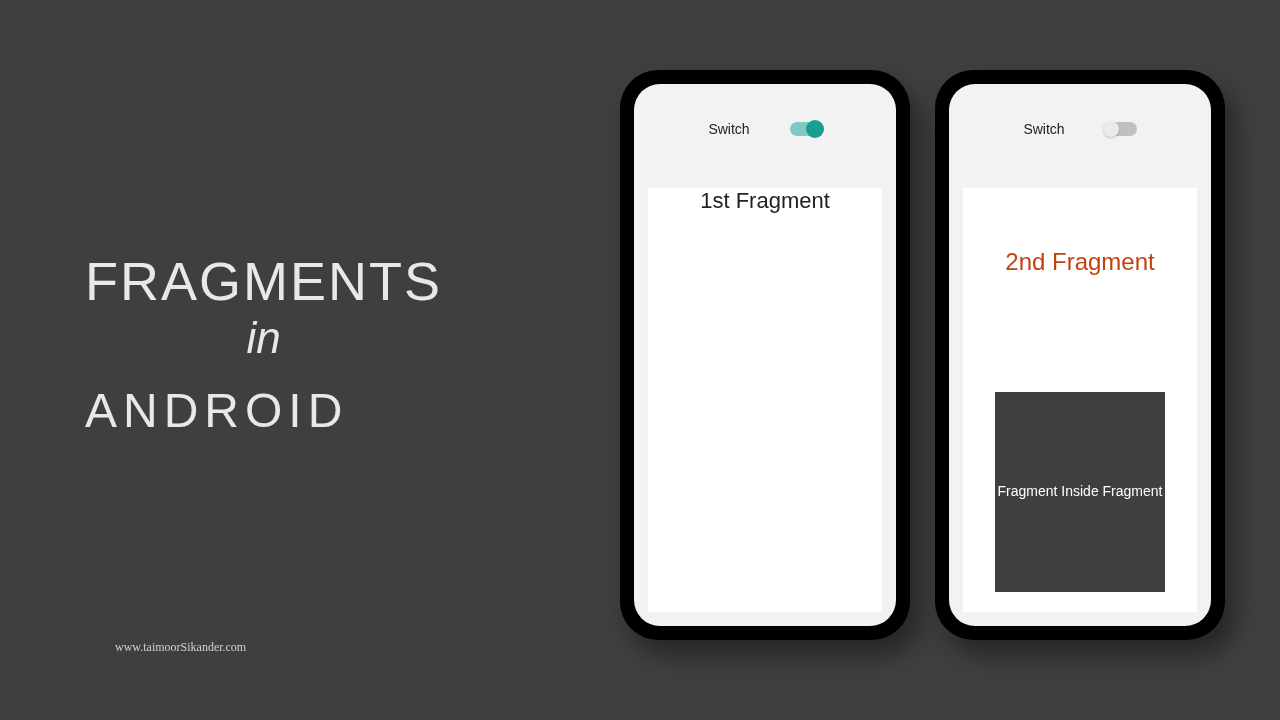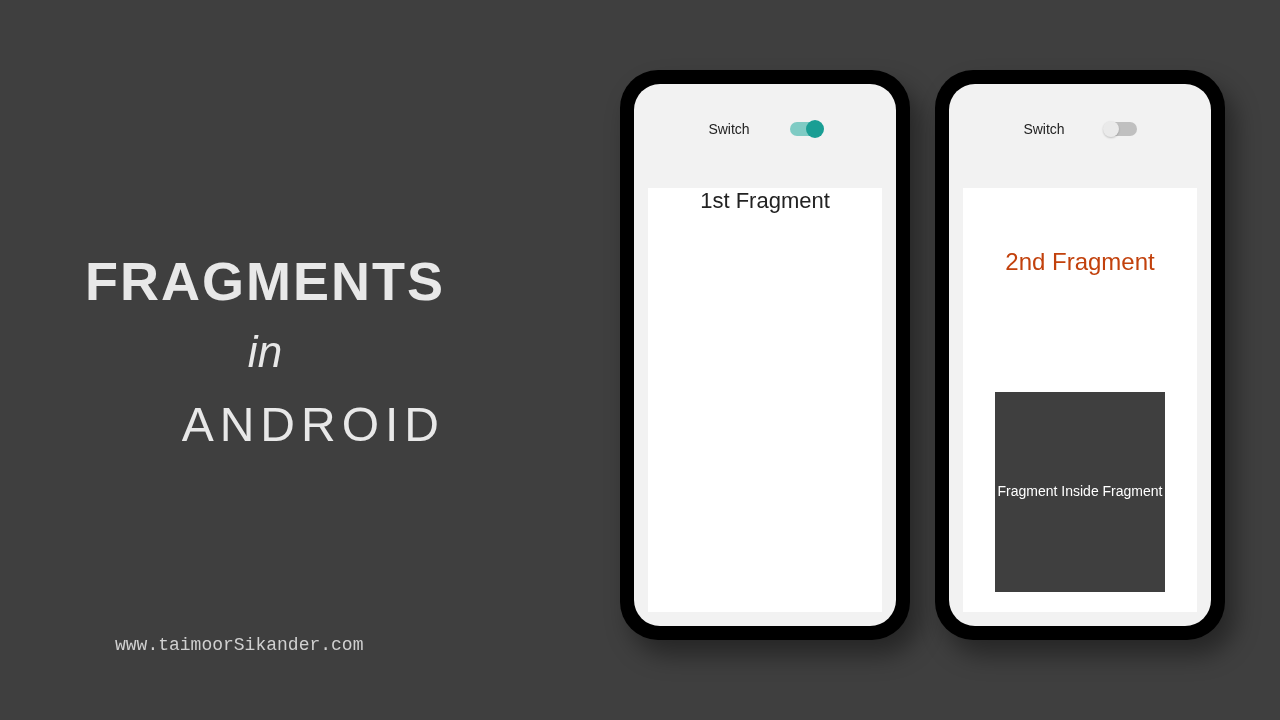--- a/index.html
+++ b/index.html
@@ -12,48 +12,48 @@
       overflow: hidden;
     }
     .title-block {
       position: absolute;
       left: 85px;
       top: 250px;
       color: #e8e8e8;
     }
     .title-fragments {
       font-size: 54px;
-      font-weight: bold;
+      font-weight: normal;
       letter-spacing: 2px;
       text-transform: uppercase;
       font-family: 'Arial Black', sans-serif;
     }
     .title-in {
       font-size: 44px;
       font-style: italic;
       font-family: 'Brush Script MT', cursive, sans-serif;
-      margin-top: 15px;
+      margin-top: 1px;
       text-align: center;
       font-weight: normal;
     }
     .title-android {
       font-size: 48px;
       letter-spacing: 6px;
       margin-top: 20px;
       font-weight: 300;
       font-family: 'Arial', sans-serif;
-      text-align: right;
+      text-align: left;
     }
     .footer-url {
       position: absolute;
       left: 115px;
       bottom: 65px;
       color: #d0d0d0;
-      font-size: 18px;
-      font-family: Liberation Mono, monospace;
+      font-size: 12px;
+      font-family: Liberation Serif, serif;
     }
     .phones {
       position: absolute;
       right: 55px;
       top: 70px;
       display: flex;
       gap: 25px;
     }
     .phone {
       width: 290px;

